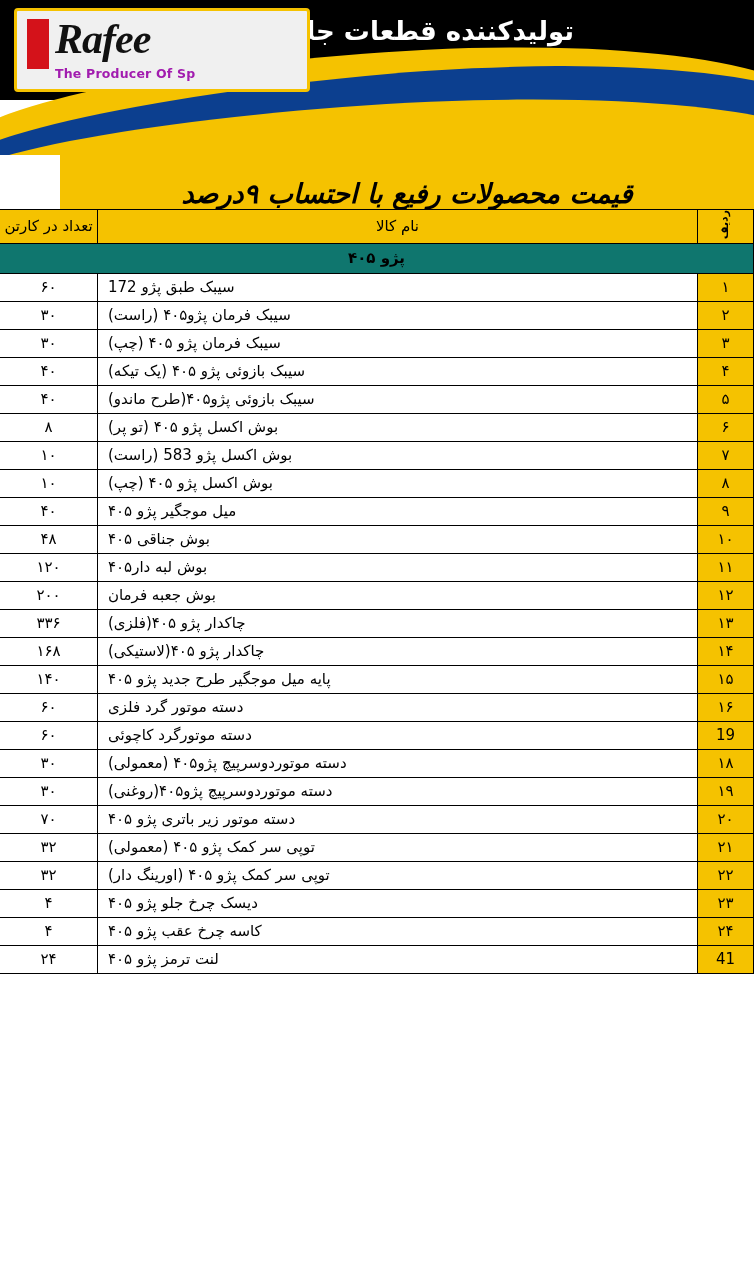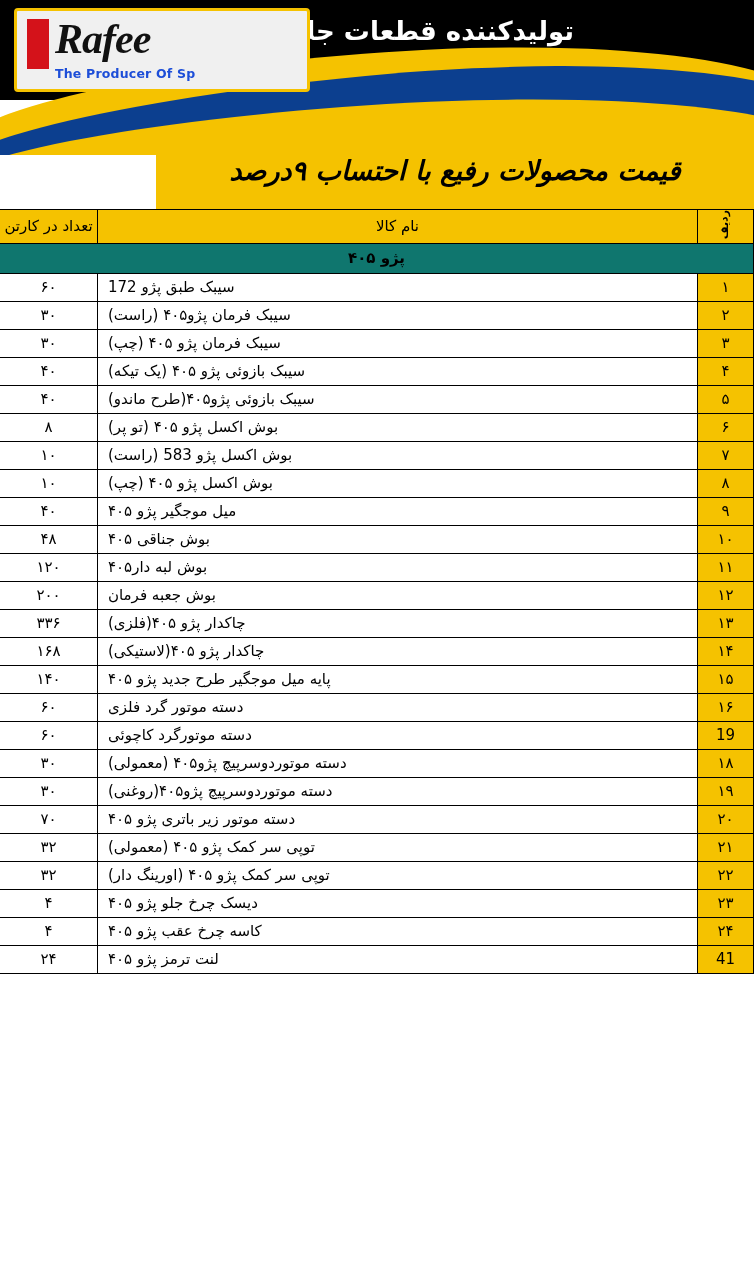--- a/index.html
+++ b/index.html
@@ -103,32 +103,32 @@
     color: #111111;
     letter-spacing: -1px;
     white-space: nowrap;
   }
   .logo-sub {
     position: absolute;
     bottom: 8px;
     left: 38px;
     font-size: 12.5px;
     font-weight: bold;
-    color: #1d4ed8;
+    color: #a21caf;
     white-space: nowrap;
     letter-spacing: 0.2px;
   }
 
   
   .title-bar {
-    width: 598px;
+    width: 694px;
     height: 54px;
     background: #f5c200;
     display: flex;
-    align-items: flex-start;
+    align-items: flex-end;
     justify-content: center;
     overflow: hidden;
   }
   .title-bar .title-text {
     font-size: 27px;
     font-weight: bold;
     font-style: italic;
     color: #000000;
     white-space: nowrap;
     direction: rtl;

